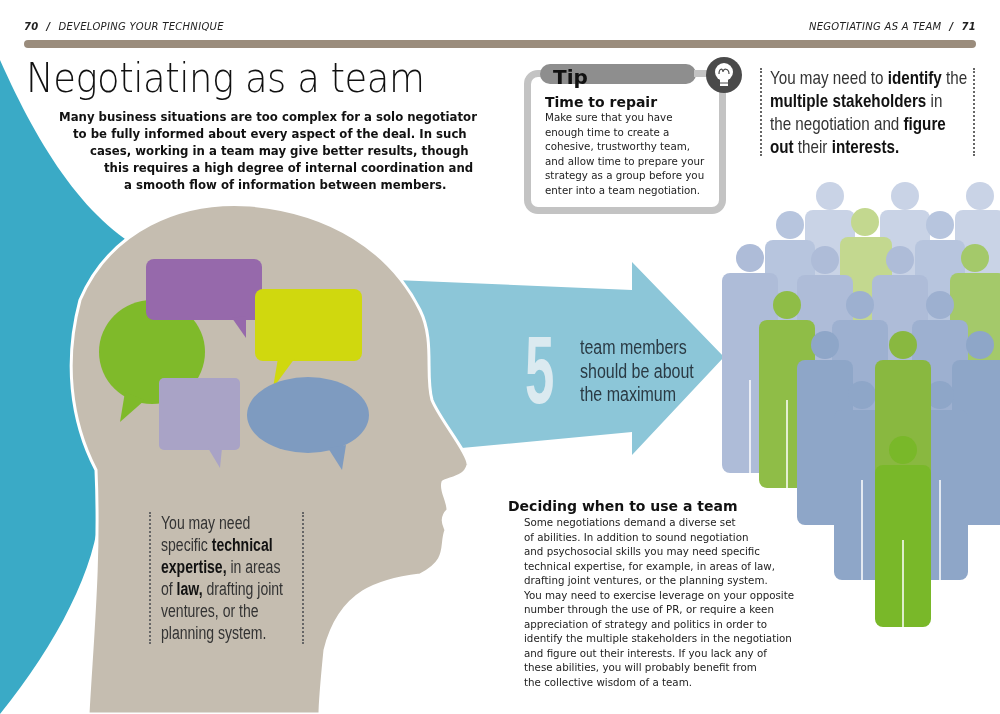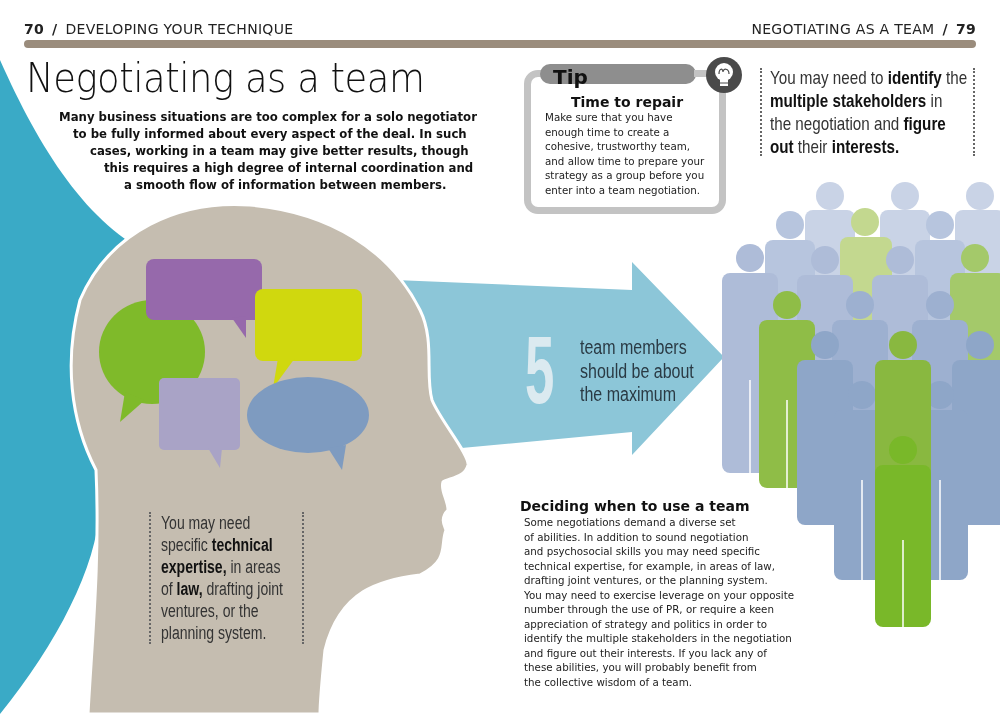--- a/index.html
+++ b/index.html
@@ -1,36 +1,36 @@
 <!DOCTYPE html>
 <html><head>
   <meta charset="utf-8">
   <style>
     html, body { margin:0; padding:0; background:#fff; }
     body { width:1000px; height:714px; position:relative; overflow:hidden; font-family:"DejaVu Sans", sans-serif; color:#1a1a1a; }
     svg.bg { position:absolute; left:0; top:0; }
-    .hdr { position:absolute; top:21px; font-size:14px; letter-spacing:0.3px; color:#222; font-family:"DejaVu Sans", sans-serif; }
+    .hdr { position:absolute; top:21px; font-size:10px; letter-spacing:0.3px; color:#222; font-family:"DejaVu Sans", sans-serif;font-style:italic; }
     .hdr b { font-weight:bold; }
     .hdr .slash { font-weight:bold; margin:0 8px; }
     .rule { position:absolute; left:24px; top:40px; width:952px; height:8px; border-radius:4px; background:#9a8c7c; }
     .title { position:absolute; left:26px; top:54px; font-size:41px; font-weight:300; font-family:"DejaVu Sans", sans-serif; letter-spacing:-0.5px; color:#111; transform:scaleX(0.9); transform-origin:left top; white-space:nowrap; }
     .intro { position:absolute; font-size:12.6px; font-weight:bold; line-height:17.3px; color:#111; white-space:nowrap; text-align:left; font-family:"DejaVu Sans", sans-serif; transform:scaleX(0.93); transform-origin:left top; }
     .tipbox { position:absolute; left:524px; top:70px; width:202px; height:144px; border:7px solid #c3c3c3; border-radius:14px; background:#fff; box-sizing:border-box; }
     .tiptab { position:absolute; left:540px; top:64px; width:156px; height:20px; background:#8e8e8e; border-radius:10px; }
     .tiplabel { position:absolute; left:553px; top:65px; font-size:20px; font-weight:bold; color:#111; }
     .tipconn { position:absolute; left:694px; top:70px; width:14px; height:7px; background:#c3c3c3; }
     .bulb { position:absolute; left:706px; top:57px; width:36px; height:36px; border-radius:50%; background:#4a4a4a; }
-    .tiphead { position:absolute; left:545px; top:94px; font-size:14px; font-weight:bold; color:#111;margin-left:26px; }
+    .tiphead { position:absolute; left:545px; top:94px; font-size:14px; font-weight:bold; color:#111; }
     .tipbody { position:absolute; left:545px; top:111px; font-size:11.2px; line-height:14.6px; color:#222; white-space:nowrap; transform:scaleX(0.92); transform-origin:left top; }
     .quote { position:absolute; font-family:"Liberation Sans Narrow","Liberation Sans", sans-serif; color:#333; white-space:nowrap; }
     .quote b { color:#111; }
     .dots { position:absolute; border-left:2px dotted #666; }
     .five { position:absolute; left:525px; top:322px; font-size:96px; font-weight:bold; color:#dbeaf0; font-family:"Liberation Sans", sans-serif; transform:scaleX(0.55); transform-origin:left top; line-height:1; }
     .fivetext { position:absolute; left:580px; top:336px; font-size:19.5px; line-height:23.5px; color:#2a3a44; white-space:nowrap; font-family:"Liberation Sans", sans-serif; transform:scaleX(0.82); transform-origin:left top; }
-    .sechead { position:absolute; left:520px; top:498px; font-size:14px; font-weight:bold; color:#111; white-space:nowrap; }
+    .sechead { position:absolute; left:508px; top:498px; font-size:14px; font-weight:bold; color:#111; white-space:nowrap; }
     .secbody { position:absolute; left:524px; top:516px; font-size:11.2px; line-height:14.5px; color:#222; white-space:nowrap; transform:scaleX(0.92); transform-origin:left top; }
   </style>
 </head>
 <body>
 
 <svg class="bg" width="1000" height="714" viewBox="0 0 1000 714">
 
   <path d="M0,60 C40,150 90,230 160,258 C120,330 90,420 100,500 C100,560 60,640 0,714 Z" fill="#3aaac6"></path>
 
   <path d="M395,280 L632,290 L632,262 L724,357 L632,455 L632,432 L440,450 Z" fill="#8cc6d8"></path>
@@ -120,21 +120,21 @@
       <line x1="787" y1="400" x2="787" y2="488"></line>
       <line x1="750" y1="380" x2="750" y2="473"></line>
     </g>
   </g>
 </svg>
 
 <div class="hdr" style="left:24px;">
   <b>70</b><span class="slash">/</span><span>DEVELOPING YOUR TECHNIQUE</span>
 </div>
 <div class="hdr" style="right:24px;">
-  <span>NEGOTIATING AS A TEAM</span><span class="slash">/</span><b>79</b>
+  <span>NEGOTIATING AS A TEAM</span><span class="slash">/</span><b>71</b>
 </div>
 <div class="rule"></div>
 
 <div class="title">Negotiating as a team</div>
 
 <div>
   <div class="intro" style="left:59px; top:108px;">Many business situations are too complex for a solo negotiator</div>
   <div class="intro" style="left:73px; top:125px;">to be fully informed about every aspect of the deal. In such</div>
   <div class="intro" style="left:90px; top:142px;">cases, working in a team may give better results, though</div>
   <div class="intro" style="left:104px; top:159px;">this requires a high degree of internal coordination and</div>

